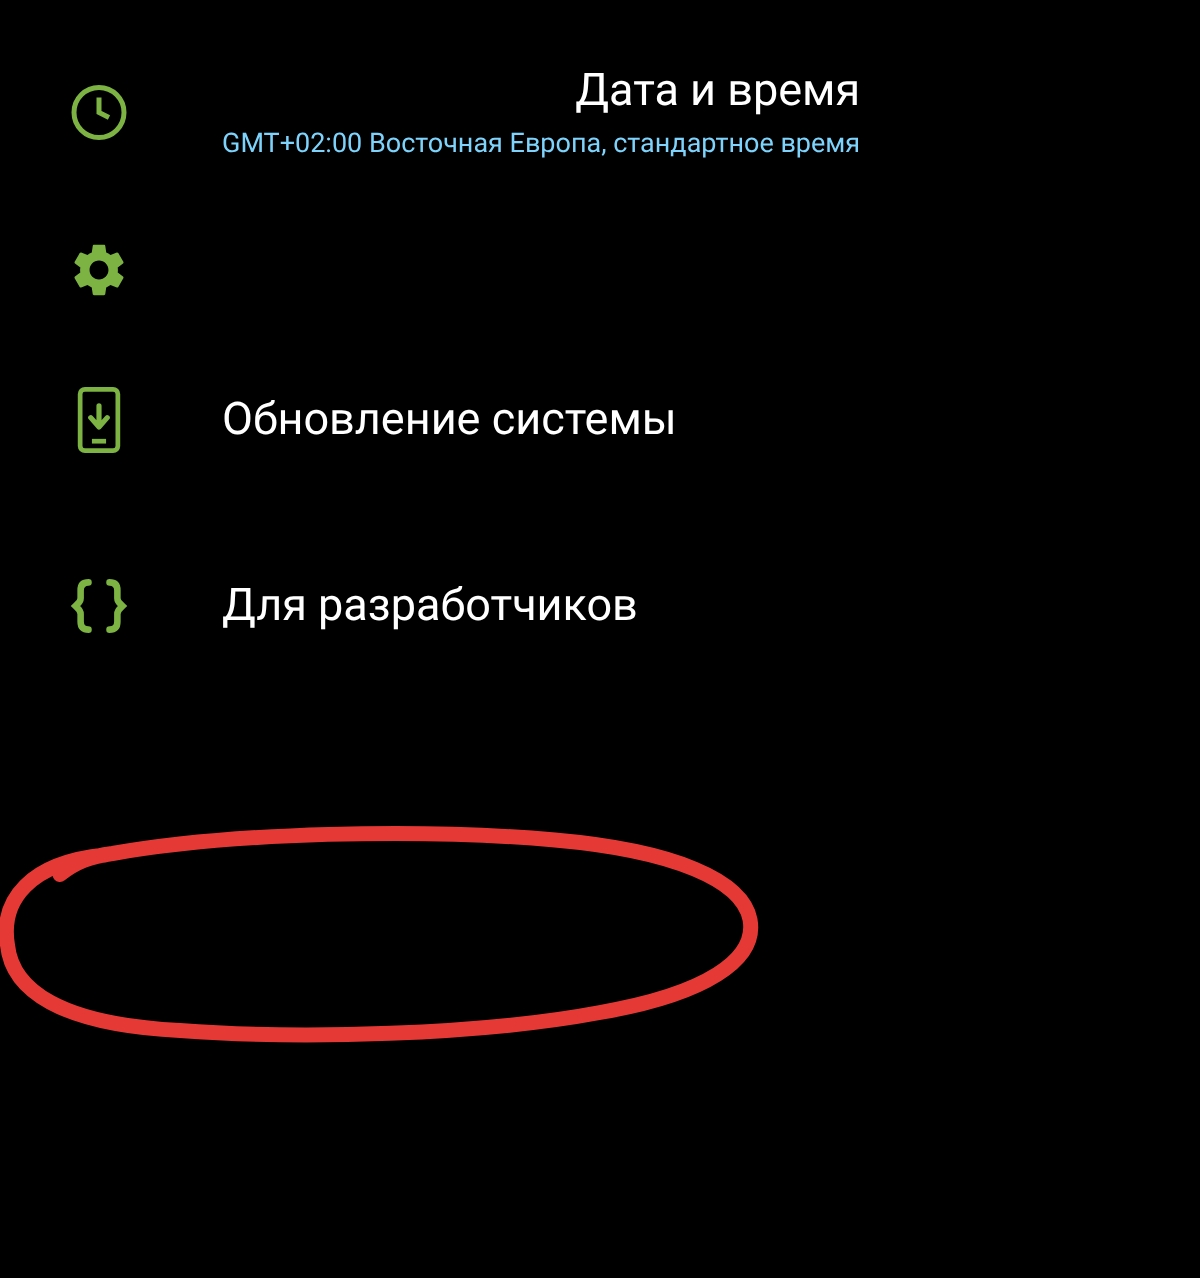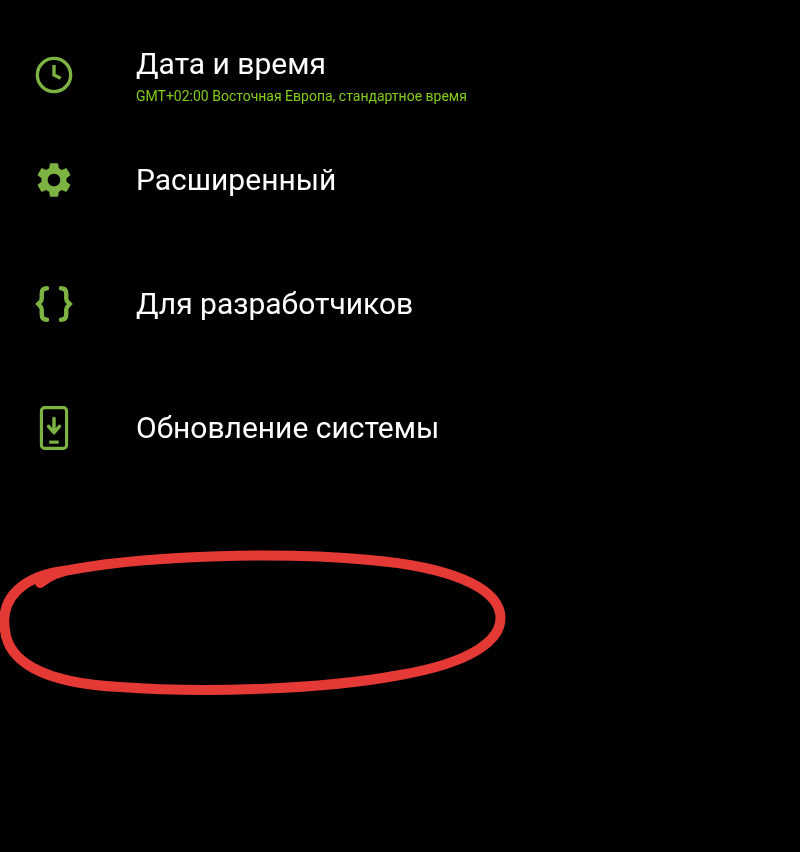--- a/index.html
+++ b/index.html
@@ -14,23 +14,24 @@
       font-family: -apple-system, BlinkMacSystemFont, 'Segoe UI', Roboto, sans-serif;
       overflow: hidden;
       position: relative;
     }
     .settings-list {
       padding-top: 20px;
     }
     .settings-item {
       display: flex;
       align-items: center;
-      padding: 22px 30px;
+      padding: 22px 42px;
       cursor: pointer;
       min-height: 100px;
+      text-align: right;
     }
     .settings-item.with-subtitle {
       min-height: 110px;
     }
     .icon-wrapper {
       width: 48px;
       height: 48px;
       display: flex;
       align-items: center;
       justify-content: center;
@@ -42,22 +43,22 @@
       flex-direction: column;
       justify-content: center;
     }
     .item-title {
       color: #ffffff;
       font-size: 30px;
       font-weight: 400;
       line-height: 1.2;
     }
     .item-subtitle {
-      color: #84cc16;
-      font-size: 14px;
+      color: #7dd3fc;
+      font-size: 18px;
       font-weight: 400;
       margin-top: 6px;
       line-height: 1.2;
     }
     .settings-item.no-subtitle .text-wrapper {
       justify-content: center;
     }
     svg {
       display: block;
     }
@@ -86,47 +87,44 @@
   </div>
 
 
 
   <div class="settings-item no-subtitle">
     <div class="icon-wrapper">
       <svg width="42" height="42" viewBox="0 0 24 24" fill="#7cb342">
         <path d="M19.14 12.94c.04-.3.06-.61.06-.94 0-.32-.02-.64-.07-.94l2.03-1.58c.18-.14.23-.41.12-.61l-1.92-3.32c-.12-.22-.37-.29-.59-.22l-2.39.96c-.5-.38-1.03-.7-1.62-.94l-.36-2.54c-.04-.24-.24-.41-.48-.41h-3.84c-.24 0-.43.17-.47.41l-.36 2.54c-.59.24-1.13.57-1.62.94l-2.39-.96c-.22-.08-.47 0-.59.22L2.74 8.87c-.12.21-.08.47.12.61l2.03 1.58c-.05.3-.09.63-.09.94s.02.64.07.94l-2.03 1.58c-.18.14-.23.41-.12.61l1.92 3.32c.12.22.37.29.59.22l2.39-.96c.5.38 1.03.7 1.62.94l.36 2.54c.05.24.24.41.48.41h3.84c.24 0 .44-.17.47-.41l.36-2.54c.59-.24 1.13-.56 1.62-.94l2.39.96c.22.08.47 0 .59-.22l1.92-3.32c.12-.22.07-.47-.12-.61l-2.01-1.58zM12 15.6c-1.98 0-3.6-1.62-3.6-3.6s1.62-3.6 3.6-3.6 3.6 1.62 3.6 3.6-1.62 3.6-3.6 3.6z"></path>
       </svg>
     </div>
+  </div>
+
+  <div class="settings-item no-subtitle">
+    <div class="icon-wrapper">
+      <svg width="32" height="44" viewBox="0 0 18 28" fill="none">
+        <rect x="1" y="1" width="16" height="26" rx="2" stroke="#7cb342" stroke-width="2" fill="none"></rect>
+        <path d="M9 8 L9 16 M5.5 13 L9 17 L12.5 13" stroke="#7cb342" stroke-width="2.2" fill="none" stroke-linecap="round" stroke-linejoin="round"></path>
+        <line x1="6" y1="23" x2="12" y2="23" stroke="#7cb342" stroke-width="2"></line>
+      </svg>
+    </div>
     <div class="text-wrapper">
-      <div class="item-title">Расширенный</div>
+      <div class="item-title">Обновление системы</div>
     </div>
   </div>
 
   <div class="settings-item no-subtitle" style="padding-top: 50px; padding-bottom: 50px;">
     <div class="icon-wrapper">
       <svg width="42" height="42" viewBox="0 0 24 24" fill="none" stroke="#7cb342" stroke-width="2.5" stroke-linecap="round">
         <path d="M8 3 C6 3 5 4 5 6 L5 9 C5 10.5 4 11 3 12 C4 13 5 13.5 5 15 L5 18 C5 20 6 21 8 21"></path>
         <path d="M16 3 C18 3 19 4 19 6 L19 9 C19 10.5 20 11 21 12 C20 13 19 13.5 19 15 L19 18 C19 20 18 21 16 21"></path>
       </svg>
     </div>
     <div class="text-wrapper">
       <div class="item-title">Для разработчиков</div>
-    </div>
-  </div>
-
-  <div class="settings-item no-subtitle">
-    <div class="icon-wrapper">
-      <svg width="32" height="44" viewBox="0 0 18 28" fill="none">
-        <rect x="1" y="1" width="16" height="26" rx="2" stroke="#7cb342" stroke-width="2" fill="none"></rect>
-        <path d="M9 8 L9 16 M5.5 13 L9 17 L12.5 13" stroke="#7cb342" stroke-width="2.2" fill="none" stroke-linecap="round" stroke-linejoin="round"></path>
-        <line x1="6" y1="23" x2="12" y2="23" stroke="#7cb342" stroke-width="2"></line>
-      </svg>
-    </div>
-    <div class="text-wrapper">
-      <div class="item-title">Обновление системы</div>
     </div>
   </div>
 
 </div>
 
 <svg class="annotation-circle" width="540" height="180" viewBox="0 0 540 180" style="left: -20px; top: 535px;">
   <path d="M 90 35 
            C 40 40, 20 65, 25 95 
            C 28 125, 60 148, 140 152
            C 220 158, 340 155, 420 140

